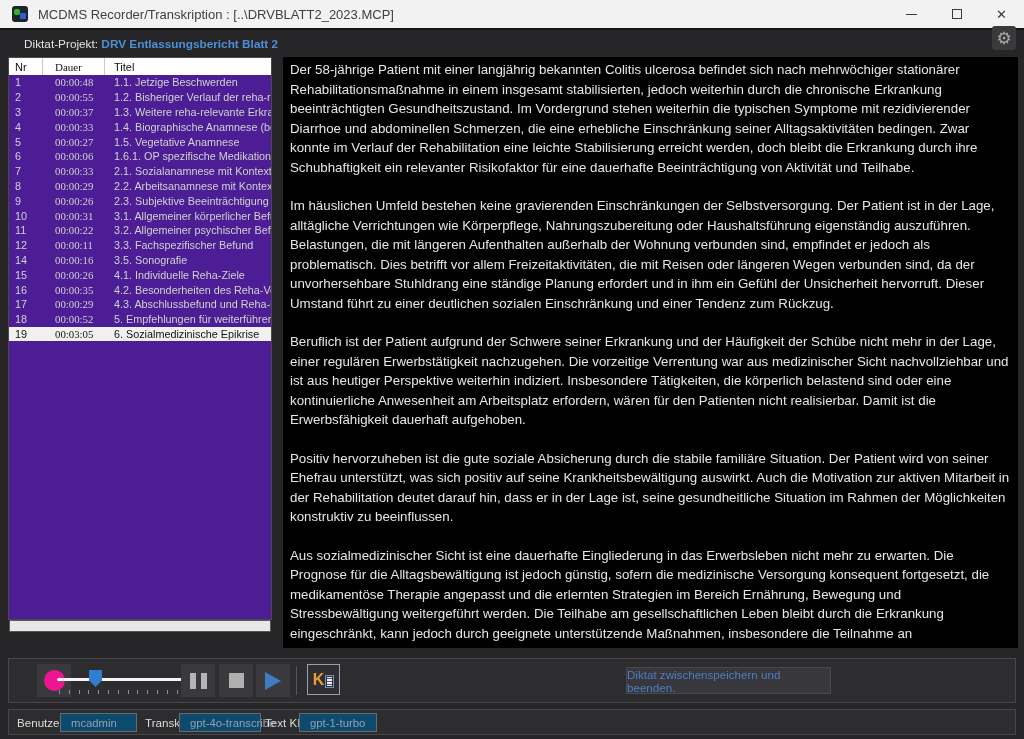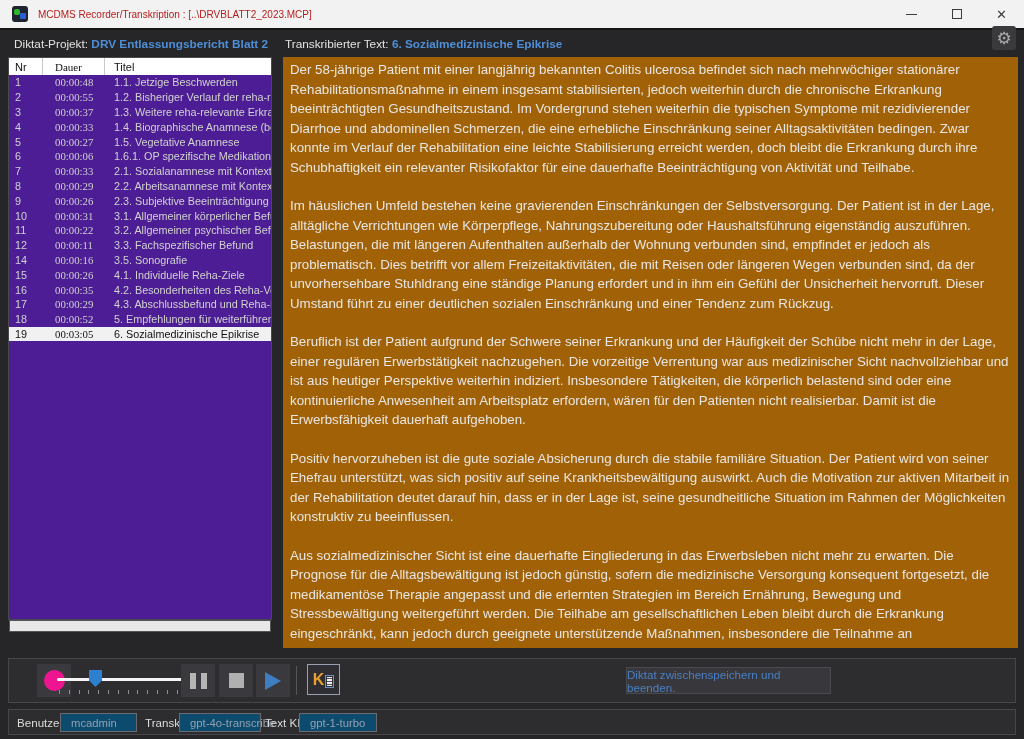--- a/index.html
+++ b/index.html
@@ -6,21 +6,21 @@
   html,body { width:1024px; height:739px; overflow:hidden; background:#1e1e1f; }
   body { font-family:"Liberation Sans", sans-serif; }
   #stage { position:absolute; top:0; left:0; width:1024px; height:739px; background:#262628; }
 
   
   .titlebar { position:absolute; top:0; left:0; width:1024px; height:30px; background:#f2f2f2;
               display:flex; align-items:center; border-bottom:2px solid #161617; }
   .appicon { width:16px; height:16px; margin-left:12px; background:#1d2430; border-radius:3px; position:relative; }
   .appicon .g { position:absolute; left:2px; top:3px; width:6px; height:6px; background:#2db52d; border-radius:2px; }
   .appicon .b { position:absolute; right:2px; bottom:3px; width:6px; height:6px; background:#2a5fd0; border-radius:1px; }
-  .titletext { margin-left:10px; font-size:10px; color:#b91c1c; }
+  .titletext { margin-left:10px; font-size:13px; color:#404040; }
   .wincontrols { position:absolute; right:0; top:0; height:28px; display:flex; }
   .winbtn { width:45px; height:28px; display:flex; align-items:center; justify-content:center; }
   .glyph-min { width:11px; height:1px; background:#3c3c3c; }
   .glyph-max { width:10px; height:10px; border:1px solid #3c3c3c; }
   .glyph-close { font-size:13px; color:#3c3c3c; line-height:1; }
 
   
   .hdr-label { position:absolute; top:37px; font-size:11.8px; color:#e2e2e0; white-space:nowrap; }
   .hdr-accent { color:#4e8fd8; font-weight:bold; }
   .gearbox { position:absolute; top:26px; right:8px; width:24px; height:24px; background:#3a3a3d;
@@ -37,21 +37,21 @@
   .trow.selected { background:#f1f1f1; color:#111; }
   .tcell { display:flex; align-items:center; white-space:nowrap; overflow:hidden; }
   .c-nr   { flex:0 0 34px; padding-left:6px; }
   .c-dauer{ flex:0 0 62px; padding-left:12px;font-family:Liberation Serif, serif; }
   .c-titel{ flex:1 1 auto; padding-left:9px; }
   .hscroll { position:absolute; left:9px; top:620px; width:262px; height:12px;
              background:#e8e8e8; border:1px solid #555; }
 
   
   .transcript { position:absolute; left:283px; top:57px; width:735px; height:591px;
-                background:#a16207; color:#e8e6e3; font-size:13.3px; line-height:19.5px;
+                background:#000000; color:#e8e6e3; font-size:13.3px; line-height:19.5px;
                 padding:3px 8px 4px 7px; overflow:hidden; }
   .transcript p { margin:0 0 19px 0; }
 
   
   .toolbar { position:absolute; left:8px; top:658px; width:1008px; height:45px;
              background:#2d2d30; border:1px solid #47474b; }
   .tbtn { position:absolute; top:5px; width:34px; height:33px; background:#3a3a3e;
           display:flex; align-items:center; justify-content:center; }
   .rec-circle { width:21px; height:21px; border-radius:50%; background:#ed1690; }
   .pause-bars { display:flex; gap:5px; }
@@ -98,27 +98,23 @@
         </div>
       <div class="winbtn">
           <span class="glyph-max"></span>
         </div>
       <div class="winbtn">
           <span class="glyph-close">✕</span>
         </div>
     </div>
   </div>
 
-  <div class="hdr-label" style="left:14px;">
+  <div class="hdr-label" style="left:24px;">
     <span>Diktat-Projekt:</span>
     <span class="hdr-accent">DRV Entlassungsbericht Blatt 2</span>
-  </div>
-  <div class="hdr-label" style="left:285px;">
-    <span>Transkribierter Text:</span>
-    <span class="hdr-accent">6. Sozialmedizinische Epikrise</span>
   </div>
   <div class="gearbox">
     <span class="gear">⚙</span>
   </div>
 
   <div class="tablewrap">
     <div class="thead">
       <div class="thcell c-nr">Nr</div>
       <div class="thcell c-dauer">Dauer</div>
       <div class="thcell c-titel" style="border-right:none;">Titel</div>

